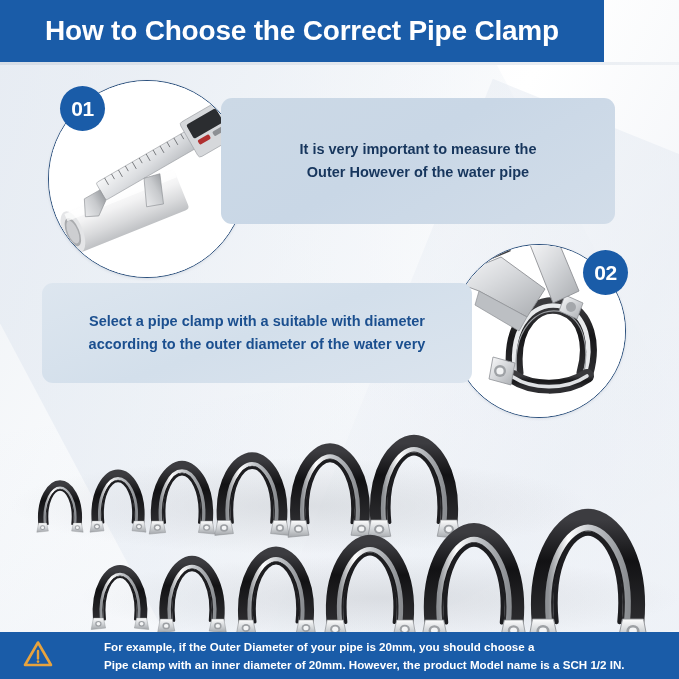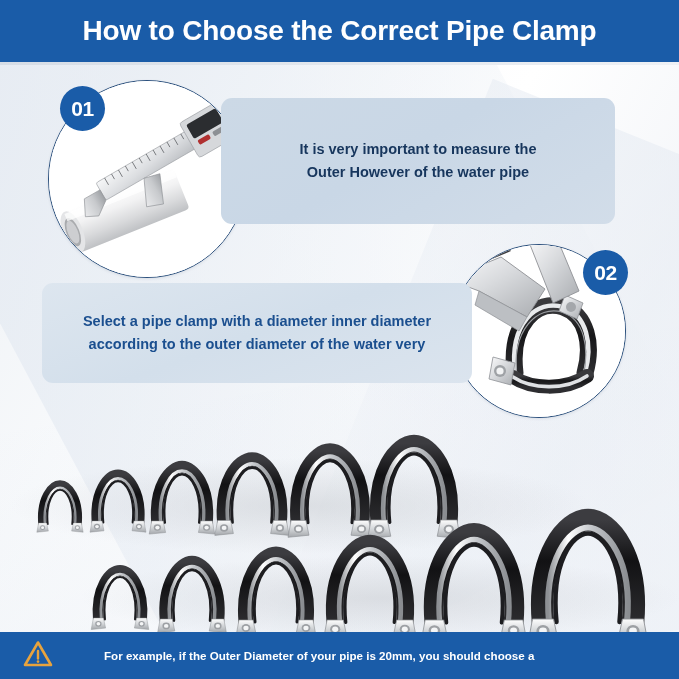--- a/index.html
+++ b/index.html
@@ -43,21 +43,21 @@
     left: -60px; top: 380px;
     width: 820px; height: 300px;
     background: linear-gradient(170deg, rgba(255,255,255,0) 0%, rgba(236,240,246,.75) 100%);
     transform: rotate(-9deg);
   }
 
   
   .header {
     position: absolute;
     left: 0; top: 0;
-    width: 679px; height: 62px;
+    width: 604px; height: 62px;
     background: #1a5ca8;
     display: flex;
     align-items: center;
     justify-content: center;
   }
   .header-title {
     color: #ffffff;
     font-size: 28px;
     font-weight: bold;
     letter-spacing: -0.2px;
@@ -235,21 +235,21 @@
   </div>
 
   <div class="badge" id="badge1">01</div>
 
   <div class="textbox" id="textbox1">
     <div class="tb-line">It is very important to measure the</div>
     <div class="tb-line">Outer However of the water pipe</div>
   </div>
 
   <div class="textbox" id="textbox2">
-    <div class="tb-line">Select a pipe clamp with a diameter inner diameter</div>
+    <div class="tb-line">Select a pipe clamp with a suitable with diameter</div>
     <div class="tb-line">according to the outer diameter of the water very</div>
   </div>
 
   <div class="step-circle" id="circle2">
     <svg width="172" height="172" viewBox="0 0 172 172">
       <defs>
         <linearGradient id="steelG2" x1="0" y1="0" x2="1" y2="1">
           <stop offset="0%" stop-color="#fbfbfc"></stop>
           <stop offset="45%" stop-color="#d8dadd"></stop>
           <stop offset="100%" stop-color="#a9acb0"></stop>
@@ -380,16 +380,17 @@
   <div class="footer">
     <span class="warn-icon">
       <svg width="32" height="30" viewBox="0 0 32 30">
         <path d="M16 3.5 L29 26 L3 26 Z" fill="none" stroke="#e8a33d" stroke-width="2.6" stroke-linejoin="round"></path>
         <line x1="16" y1="12" x2="16" y2="19.5" stroke="#e8a33d" stroke-width="2.4" stroke-linecap="round"></line>
         <circle cx="16" cy="22.6" r="1.3" fill="#e8a33d"></circle>
       </svg>
     </span>
     <span class="footer-text">
       <div>For example, if the Outer Diameter of your pipe is 20mm, you should choose a</div>
+      <div>Pipe clamp with an inner diameter of 20mm. However, the product Model name is a SCH 1/2 IN.</div>
     </span>
   </div>
 
 </div>
 
 </body></html>

